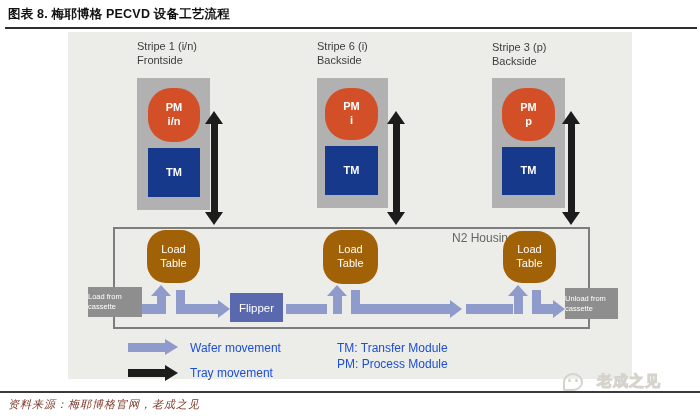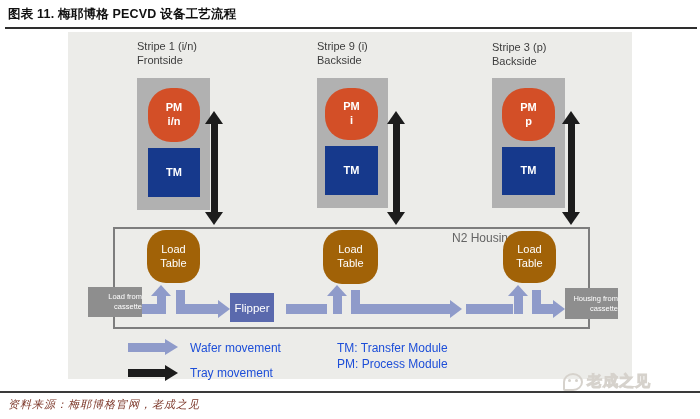--- a/index.html
+++ b/index.html
@@ -29,21 +29,21 @@
             border-top:13px solid #1c1c1c;}
   .vshaft{flex:1;width:7px;background:#1c1c1c;}
 
   
   .n2box{border:2px solid #7d7d7d;background:transparent;}
   .n2label{font-size:12px;color:#646464;}
 
   .loadtable{background:#a16207;color:#fff;font-size:11px;line-height:1.25;
              display:flex;flex-direction:column;align-items:center;justify-content:center;text-align:center;border-radius:19px;}
   .cassette{background:#8e8e8e;color:#fff;font-size:7.5px;line-height:1.3;
-            display:flex;flex-direction:column;align-items:flex-end;justify-content:center;text-align:center;}
+            display:flex;flex-direction:column;align-items:flex-start;justify-content:center;text-align:center;}
   .flipper{background:#5a69ad;color:#fff;font-size:11.5px;
            display:flex;align-items:center;justify-content:center;}
 
   
   .wseg{background:#8f9bca;}
   .wtri-up{width:0;height:0;border-left:10px solid transparent;border-right:10px solid transparent;
            border-bottom:11px solid #8f9bca;}
   .wtri-right{width:0;height:0;border-top:9px solid transparent;border-bottom:9px solid transparent;
               border-left:12px solid #8f9bca;}
 
@@ -52,33 +52,33 @@
   .legend-text{font-size:12px;color:#1d4ed8;}
   .ltri-right-blue{width:0;height:0;border-top:8px solid transparent;border-bottom:8px solid transparent;
                    border-left:13px solid #8f9bca;}
   .ltri-right-black{width:0;height:0;border-top:8px solid transparent;border-bottom:8px solid transparent;
                     border-left:13px solid #1c1c1c;}
 
   
   .bottom-rule{left:0;top:391px;width:700px;height:2px;background:#3a3a3a;}
   .source-line{left:8px;top:397px;font-family:"DejaVu Serif",serif;font-style:italic;
                font-size:11px;color:#7e392b;letter-spacing:1px;}
-  .watermark{left:563px;top:372px;display:flex;align-items:center;gap:4px;color:#d6d2cc;z-index:5;}
+  .watermark{left:563px;top:372px;display:flex;align-items:center;gap:14px;color:#d6d2cc;z-index:5;}
   .wm-icon{width:16px;height:14px;border:2px solid #d6d2cc;border-radius:50% 50% 50% 10%;
            position:relative;background:transparent;}
   .wm-icon::before,.wm-icon::after{content:"";position:absolute;top:4px;width:3px;height:3px;
            border-radius:50%;background:#d6d2cc;}
   .wm-icon::before{left:3px;} .wm-icon::after{right:3px;}
   .wm-text{font-size:15px;font-weight:bold;letter-spacing:1px;
            color:transparent;-webkit-text-stroke:1px #d6d2cc;}
 </style>
 </head>
 <body>
 
-<div class="abs fig-title">图表 11. 梅耶博格 PECVD 设备工艺流程</div>
+<div class="abs fig-title">图表 8. 梅耶博格 PECVD 设备工艺流程</div>
 <div class="abs title-rule"></div>
 
 <div class="abs panel"></div>
 
 <div class="abs stripe-label" style="left:137px;top:39px;">
   <div>Stripe 1 (i/n)</div>
   <div>Frontside</div>
 </div>
 <div class="abs housing" style="left:137px;top:78px;width:73px;height:132px;"></div>
 <div class="abs modbox pm" style="left:148px;top:88px;width:52px;height:54px;">
@@ -88,21 +88,21 @@
 <div class="abs modbox tm" style="left:148px;top:148px;width:52px;height:49px;">
   <span>TM</span>
 </div>
 <div class="abs tray-varrow" style="left:205px;top:111px;height:114px;">
   <div class="tri-up"></div>
   <div class="vshaft"></div>
   <div class="tri-down"></div>
 </div>
 
 <div class="abs stripe-label" style="left:317px;top:39px;">
-  <div>Stripe 9 (i)</div>
+  <div>Stripe 6 (i)</div>
   <div>Backside</div>
 </div>
 <div class="abs housing" style="left:317px;top:78px;width:71px;height:130px;"></div>
 <div class="abs modbox pm" style="left:325px;top:88px;width:53px;height:52px;">
   <span>PM</span>
   <span>i</span>
 </div>
 <div class="abs modbox tm" style="left:325px;top:146px;width:53px;height:49px;">
   <span>TM</span>
 </div>
@@ -144,25 +144,25 @@
 <div class="abs loadtable" style="left:503px;top:231px;width:53px;height:52px;">
   <span>Load</span>
   <span>Table</span>
 </div>
 
 <div class="abs cassette" style="left:88px;top:287px;width:54px;height:30px;">
   <span>Load from</span>
   <span>cassette</span>
 </div>
 <div class="abs cassette" style="left:565px;top:288px;width:53px;height:31px;">
-  <span>Housing from</span>
+  <span>Unload from</span>
   <span>cassette</span>
 </div>
 
-<div class="abs flipper" style="left:230px;top:293px;width:44px;height:29px;">
+<div class="abs flipper" style="left:230px;top:293px;width:53px;height:29px;">
   <span>Flipper</span>
 </div>
 
 <div class="abs wseg" style="left:142px;top:304px;width:17px;height:10px;"></div>
 <div class="abs wtri-up" style="left:151px;top:285px;"></div>
 <div class="abs wseg" style="left:157px;top:295px;width:9px;height:19px;"></div>
 <div class="abs wseg" style="left:176px;top:290px;width:9px;height:16px;"></div>
 <div class="abs wseg" style="left:176px;top:304px;width:43px;height:10px;"></div>
 <div class="abs wtri-right" style="left:218px;top:300px;"></div>
 

